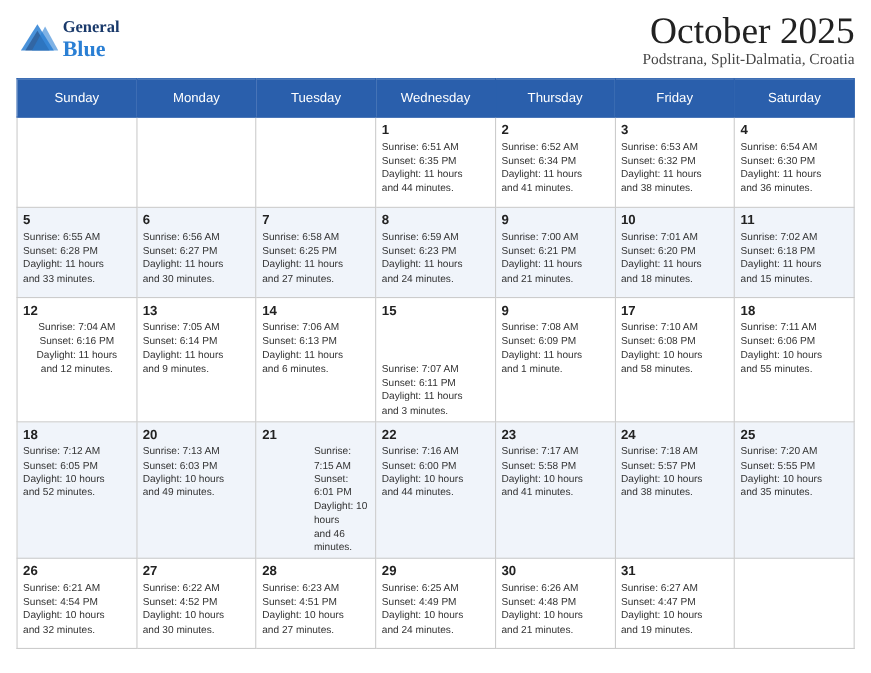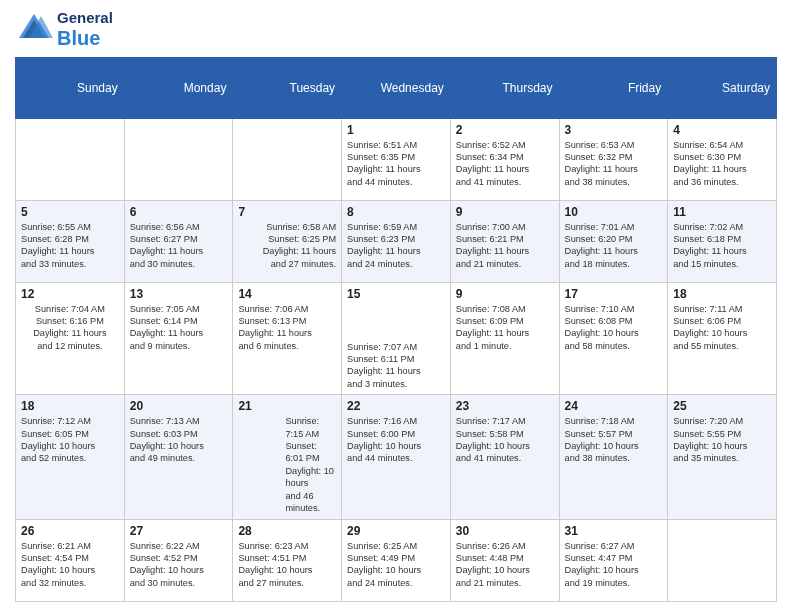--- a/index.html
+++ b/index.html
@@ -14,20 +14,21 @@
       width: 792px;
       height: 612px;
       padding: 10px 15px;
       background: #fff;
     }
     .header {
       display: flex;
       align-items: center;
       justify-content: space-between;
       margin-bottom: 8px;
+      font-family: Liberation Serif, serif;
     }
     .logo {
       display: flex;
       align-items: center;
       font-size: 18px;
       font-weight: bold;
       color: #1a3a6b;
       line-height: 1.1;
     }
     .logo-icon {
@@ -64,22 +65,22 @@
       color: #444;
     }
     .calendar {
       width: 100%;
       border-collapse: collapse;
       font-size: 10px;
     }
     .calendar th {
       background: #2a5fac;
       color: #fff;
-      text-align: right;
-      padding: 23px 6px;
+      text-align: center;
+      padding: 10px 6px;
       font-size: 12px;
       font-weight: normal;
       border: 1px solid #2a5fac;
     }
     .calendar td {
       border: 1px solid #ccc;
       vertical-align: top;
       padding: 4px 5px;
       width: calc(100% / 7);
       min-height: 80px;
@@ -117,20 +118,24 @@
         <svg width="38" height="38" viewBox="0 0 38 38">
           <polygon points="19,4 34,28 4,28" fill="#2a7fd4" opacity="0.85"></polygon>
           <polygon points="19,10 30,28 8,28" fill="#1a3a6b" opacity="0.5"></polygon>
           <polygon points="26,6 38,28 14,28" fill="#2a7fd4" opacity="0.6"></polygon>
         </svg>
       </div>
       <div class="logo-text">
         <span class="logo-general">General</span>
         <span class="logo-blue">Blue</span>
       </div>
+    </div>
+    <div class="title-block">
+      <div class="month-title">October 2025</div>
+      <div class="subtitle">Podstrana, Split-Dalmatia, Croatia</div>
     </div>
   </div>
 
   <table class="calendar">
     <thead>
       <tr>
         <th>Sunday</th>
         <th>Monday</th>
         <th>Tuesday</th>
         <th>Wednesday</th>
@@ -183,21 +188,21 @@
           </td>
           <td>
             <span class="day-number">6</span>
             <div class="day-info" style="white-space: pre-line;">Sunrise: 6:56 AM
 Sunset: 6:27 PM
 Daylight: 11 hours
 and 30 minutes.</div>
           </td>
           <td>
             <span class="day-number">7</span>
-            <div class="day-info" style="white-space: pre-line; text-align: right;">Sunrise: 6:58 AM
+            <div class="day-info" style="white-space: pre-line;">Sunrise: 6:58 AM
 Sunset: 6:25 PM
 Daylight: 11 hours
 and 27 minutes.</div>
           </td>
           <td>
             <span class="day-number">8</span>
             <div class="day-info" style="white-space: pre-line;">Sunrise: 6:59 AM
 Sunset: 6:23 PM
 Daylight: 11 hours
 and 24 minutes.</div>

